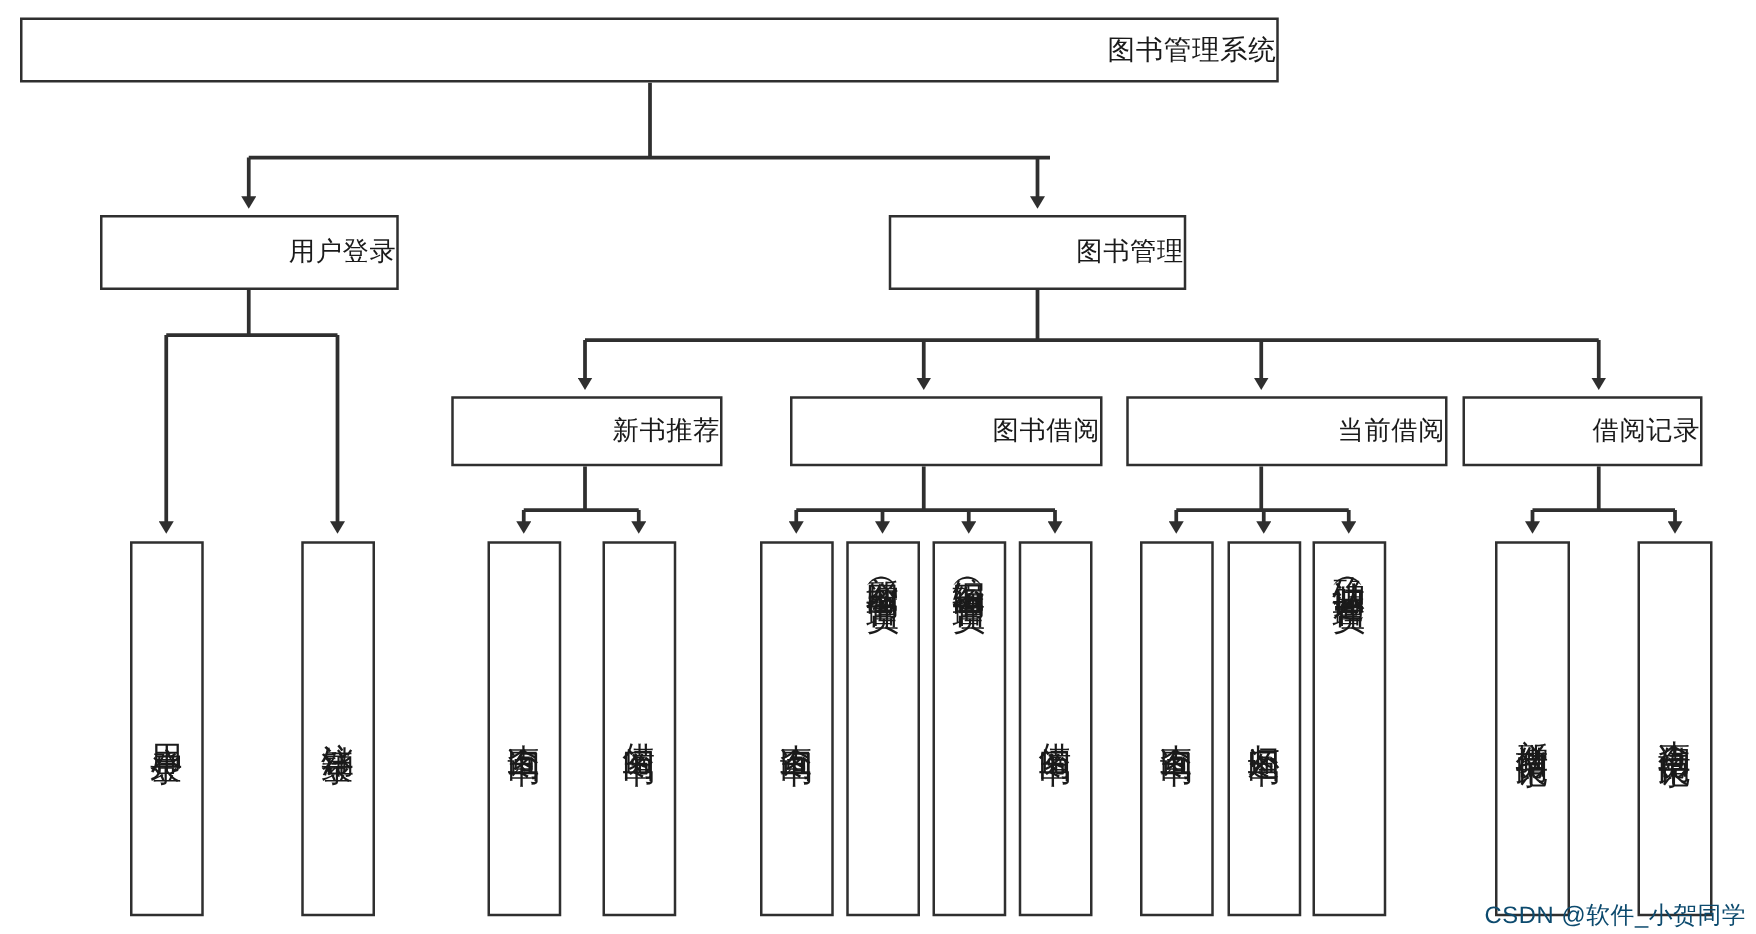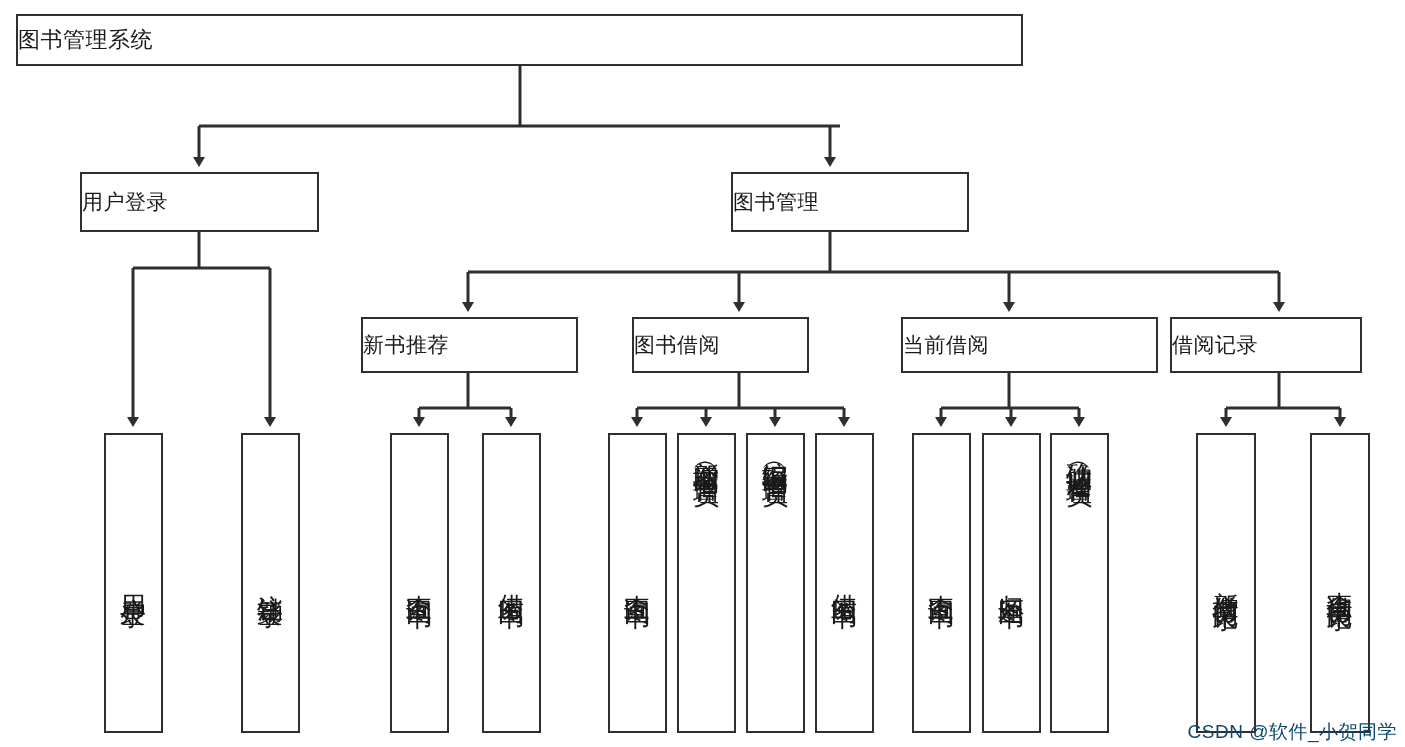--- a/index.html
+++ b/index.html
@@ -18,21 +18,21 @@
     pointer-events:none;
   }
 
   .node{
     position:absolute;
     box-sizing:border-box;
     background:#ffffff;
     border:2px solid #2f2f2f;
     display:flex;
     align-items:center;
-    justify-content:flex-start;
+    justify-content:flex-end;
     color:#1a1a1a;
   }
   .node .label{
     display:block;
     line-height:1.18;
     letter-spacing:0.5px;
     white-space:pre;
   }
 
   
@@ -125,28 +125,28 @@
     </g>
   </svg>
 
   <div class="node h root" style="left:16px;top:14px;width:1007px;height:52px;">
     <span class="label">图书管理系统</span>
   </div>
 
   <div class="node h" style="left:80px;top:172px;width:239px;height:60px;">
     <span class="label">用户登录</span>
   </div>
-  <div class="node h" style="left:711px;top:172px;width:238px;height:60px;margin-left:20px;">
+  <div class="node h" style="left:711px;top:172px;width:238px;height:60px;">
     <span class="label">图书管理</span>
   </div>
 
   <div class="node h" style="left:361px;top:317px;width:217px;height:56px;">
     <span class="label">新书推荐</span>
   </div>
-  <div class="node h" style="left:632px;top:317px;width:177px;height:56px;">
+  <div class="node h" style="left:632px;top:317px;width:250px;height:56px;">
     <span class="label">图书借阅</span>
   </div>
   <div class="node h" style="left:901px;top:317px;width:257px;height:56px;">
     <span class="label">当前借阅</span>
   </div>
   <div class="node h" style="left:1170px;top:317px;width:192px;height:56px;">
     <span class="label">借阅记录</span>
   </div>
 
   <div class="node v center" style="left:104px;top:433px;width:59px;height:300px;">

